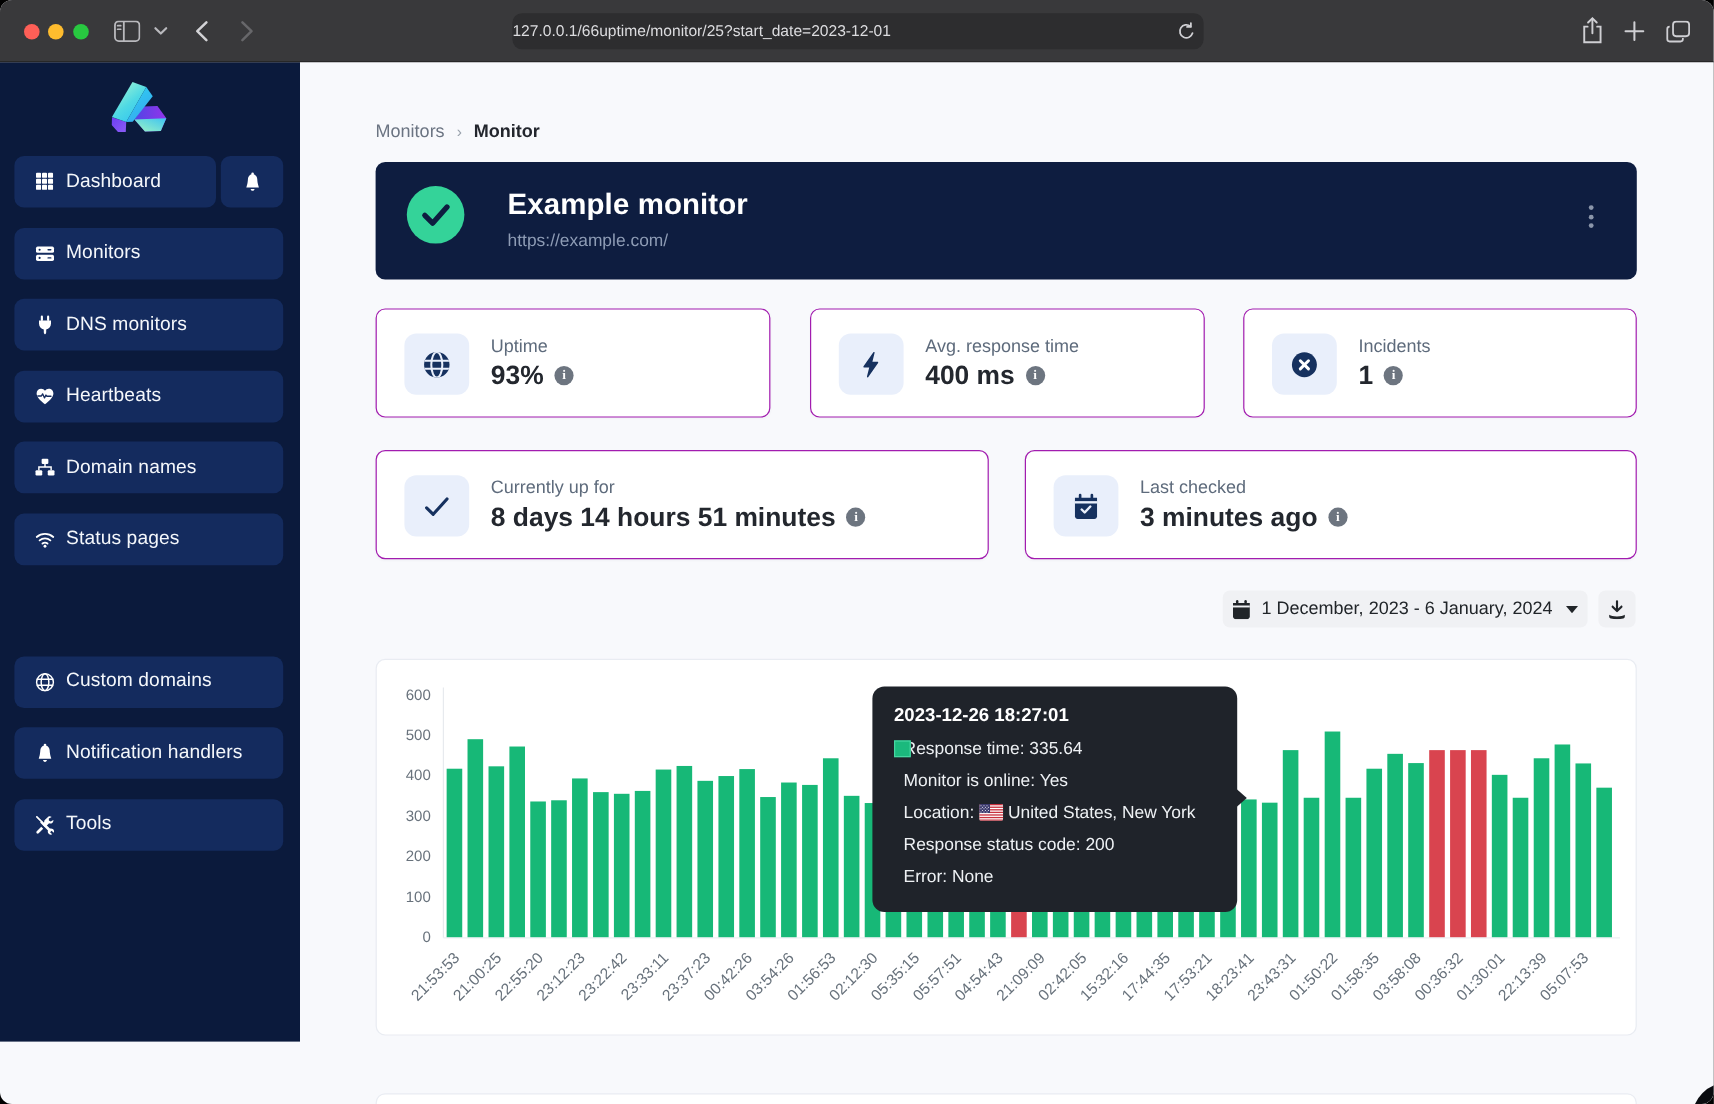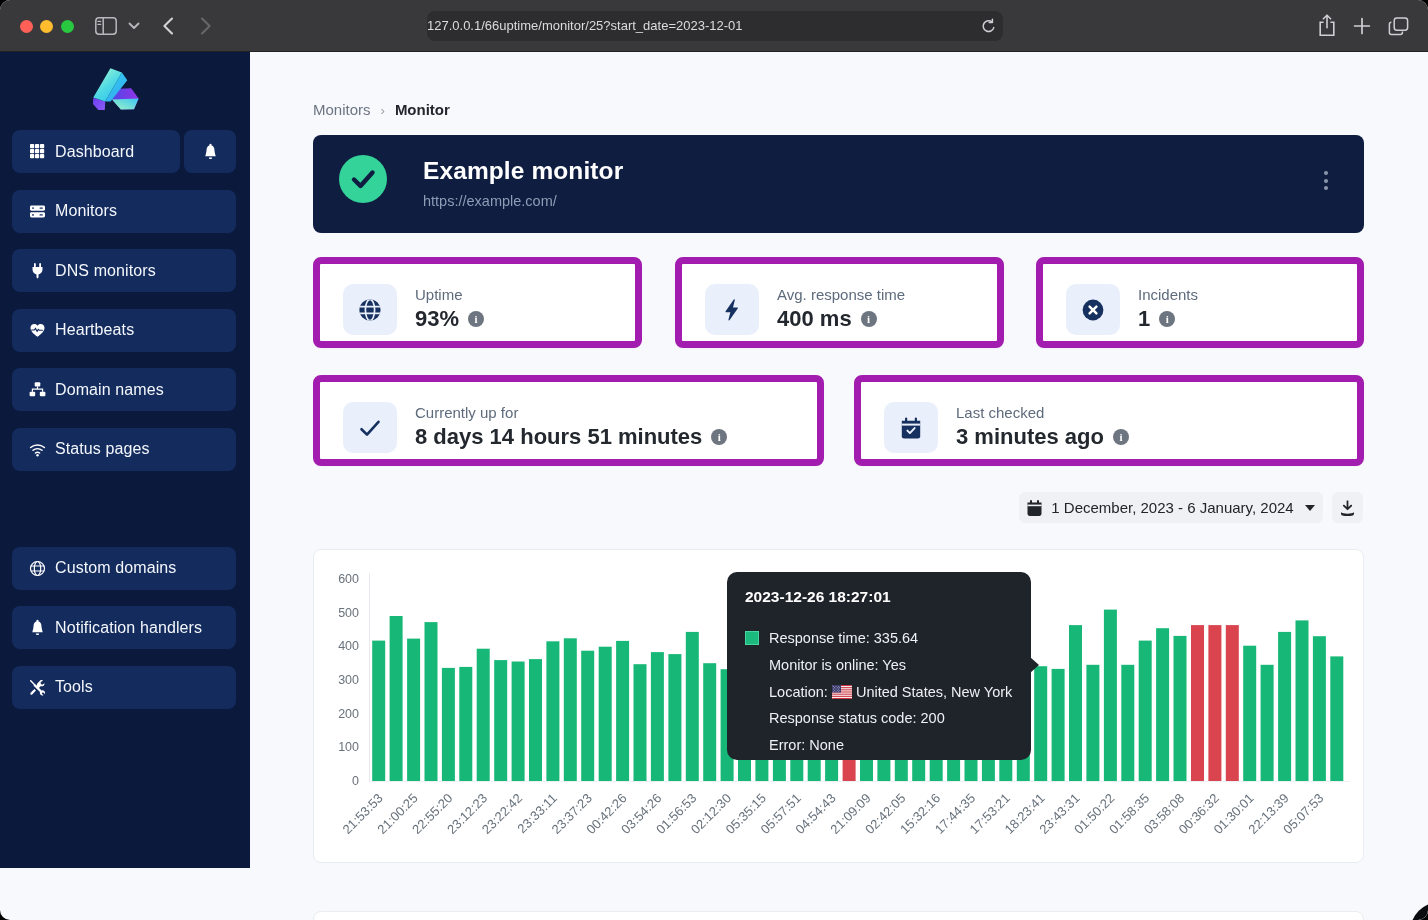--- a/index.html
+++ b/index.html
@@ -19,35 +19,35 @@
 .main{position:absolute;left:250px;top:52px;width:1178px;height:868px;background:#f8f9fc;}
 .crumb{position:absolute;left:313px;top:101px;font-size:15px;color:#6b7482;}
 .crumb b{color:#23262d;font-weight:600;}
 .crumb .sep{color:#98a1ac;margin:0 10px;font-size:13px;}
 .hcard{position:absolute;left:313px;top:135px;width:1051px;height:98px;background:#0e1d40;border-radius:8px;}
 .hcircle{position:absolute;left:26px;top:20px;width:48px;height:48px;border-radius:50%;background:#34d399;}
 .htitle{position:absolute;left:110px;top:22px;color:#fff;font-size:24.5px;font-weight:700;letter-spacing:0.1px;}
 .hsub{position:absolute;left:110px;top:58px;color:#8e9cb5;font-size:14.5px;}
 .hdots{position:absolute;right:36px;top:36px;width:4px;}
 .hdots i{display:block;width:4px;height:4px;border-radius:50%;background:#8b96aa;margin-bottom:3.5px;}
-.card{position:absolute;background:#fff;border:7px solid #a21caf;border-radius:8px;box-shadow:0 1px 2px rgba(20,30,60,.03);}
+.card{position:absolute;background:#fff;border:1px solid #a21caf;border-radius:8px;box-shadow:0 1px 2px rgba(20,30,60,.03);}
 .icsq{position:absolute;left:23px;top:20px;width:54px;height:51px;border-radius:10px;background:#e9effb;display:flex;align-items:center;justify-content:center;}
 .stx{position:absolute;left:95px;top:22px;}
 .stx .lb{font-size:15px;color:#5e6b7c;line-height:18px;}
 .stx .vl{font-size:22px;font-weight:700;color:#23272e;line-height:30px;display:flex;align-items:center;}
 .info{display:inline-block;width:16px;height:16px;border-radius:50%;background:#6d7580;color:#fff;font-size:11px;font-weight:700;text-align:center;line-height:16px;margin-left:9px;font-family:"Liberation Serif",serif;}
 .dp{position:absolute;left:1019px;top:492px;width:304px;height:31px;background:#f0f1f4;border-radius:6px;display:flex;align-items:center;justify-content:center;font-size:15px;color:#212529;}
 .dp svg{margin-right:9px;}
 .dp .car{width:0;height:0;border-left:5px solid transparent;border-right:5px solid transparent;border-top:6px solid #212529;margin-left:11px;}
 .dlbtn{position:absolute;left:1332px;top:492px;width:31px;height:31px;background:#f0f1f4;border-radius:6px;display:flex;align-items:center;justify-content:center;}
 .chartcard{position:absolute;left:313px;top:549px;width:1051px;height:314px;background:#fff;border:1px solid #e9ecf2;border-radius:8px;}
 .tooltip{position:absolute;left:727px;top:572px;width:304px;height:188px;background:#1f232a;border-radius:10px;color:#eef1f4;padding:15px 18px;z-index:5;}
 .tooltip:after{content:"";position:absolute;right:-8px;top:85px;border-top:8px solid transparent;border-bottom:8px solid transparent;border-left:9px solid #1f232a;}
-.tooltip .tt{font-size:15.5px;font-weight:700;color:#fff;line-height:20px;margin-bottom:18px;}
-.tooltip .row{font-size:14.5px;line-height:26.8px;padding-left:24px;position:relative;}
+.tooltip .tt{font-size:15.5px;font-weight:700;color:#fff;line-height:20px;margin-bottom:4px;}
+.tooltip .row{font-size:14.5px;line-height:26.8px;padding-left:8px;position:relative;}
 .tooltip .sw{position:absolute;left:0;top:6px;width:14px;height:14px;background:#1bb97d;border:1.5px solid #47d6a2;}
 .sliver{position:absolute;left:313px;top:911px;width:1051px;height:40px;background:#fff;border:1px solid #e9ecf2;border-radius:8px;}
 .scrolltop{position:absolute;left:1410px;top:902px;width:60px;height:60px;border-radius:50%;background:#0a0c10;z-index:9;}
 </style></head>
 <body>
 <div class="win">
   <div class="toolbar">
     <div class="tl" style="left:20px;background:#fe5f57"></div>
     <div class="tl" style="left:40px;background:#febc2e"></div>
     <div class="tl" style="left:60.5px;background:#28c840"></div>

